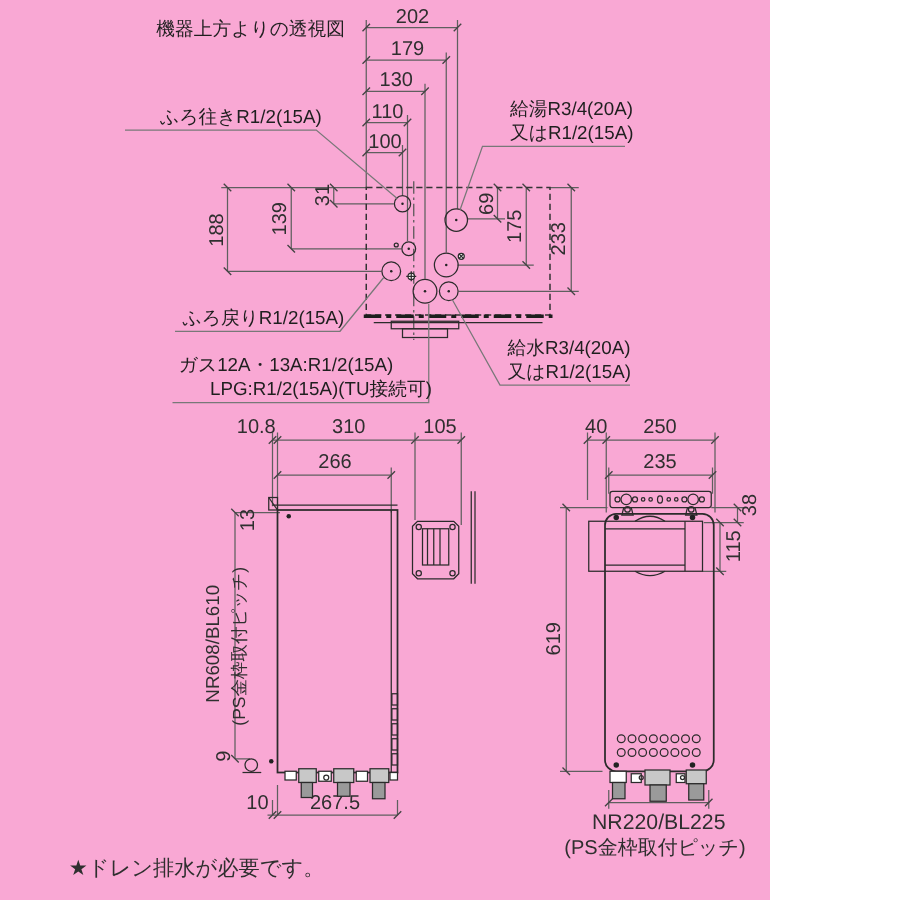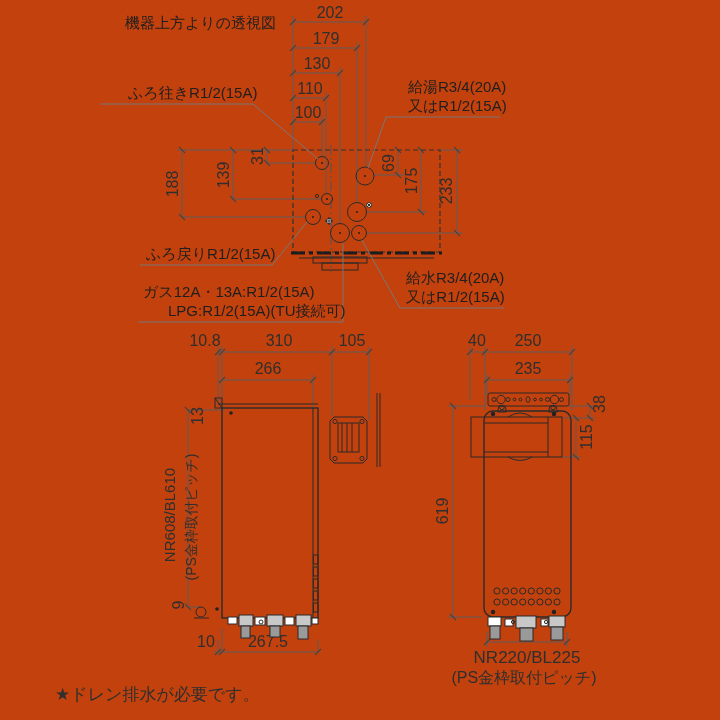--- a/index.html
+++ b/index.html
@@ -1,16 +1,16 @@
 <!DOCTYPE html>
 <html><head>
 <meta charset="utf-8">
 <style>
   html,body{margin:0;padding:0;background:#fff;}
-  .page{width:720px;height:720px;position:relative;background:#c2410c;overflow:hidden;}
+  .page{width:616px;height:720px;position:relative;background:#f9a8d4;overflow:hidden;}
   svg text{font-family:"Liberation Sans","DejaVu Sans",sans-serif;fill:#2f2f2f;}
   .o  {stroke:#2b2b2b;fill:none;stroke-width:1.4;stroke-linecap:square;}
   .o2 {stroke:#2b2b2b;fill:none;stroke-width:1;}
   .dim{stroke:#5f5f5f;fill:none;stroke-width:1;}
   .ldr{stroke:#787878;fill:none;stroke-width:1;}
   .dash{stroke:#333;fill:none;stroke-width:1.2;stroke-dasharray:5 3;}
   .cdash{stroke:#555;fill:none;stroke-width:1;stroke-dasharray:10 3 2 3;}
   .thick{stroke:#1d1d1d;fill:none;stroke-width:2.8;stroke-dasharray:14 4 4 4;}
   .tick{stroke:#444;stroke-width:1.1;}
   .txt{font-size:16px;}

